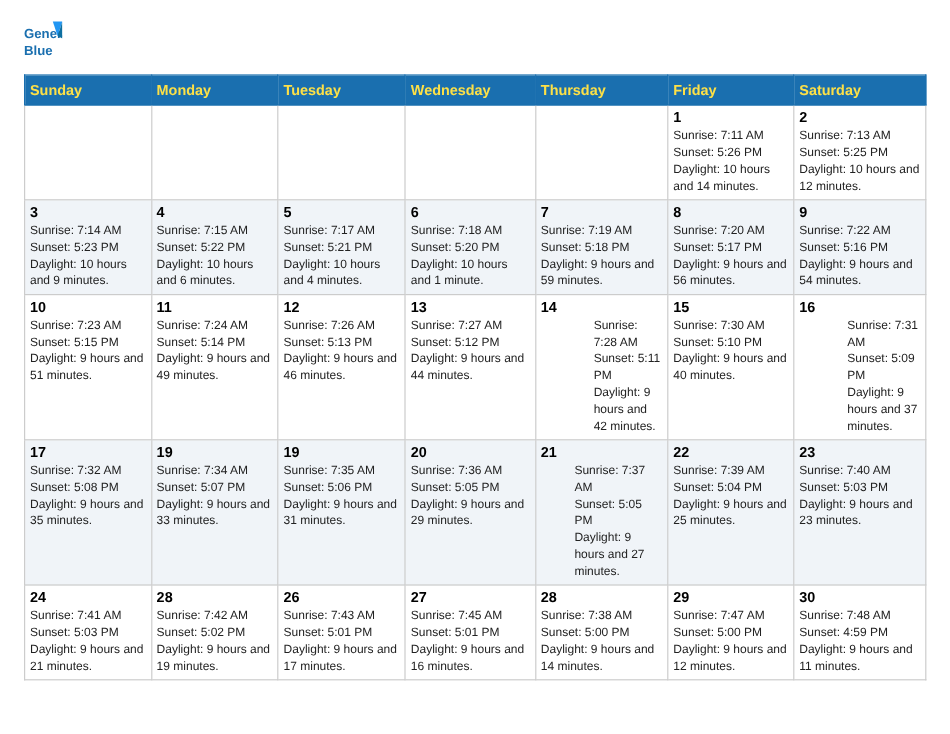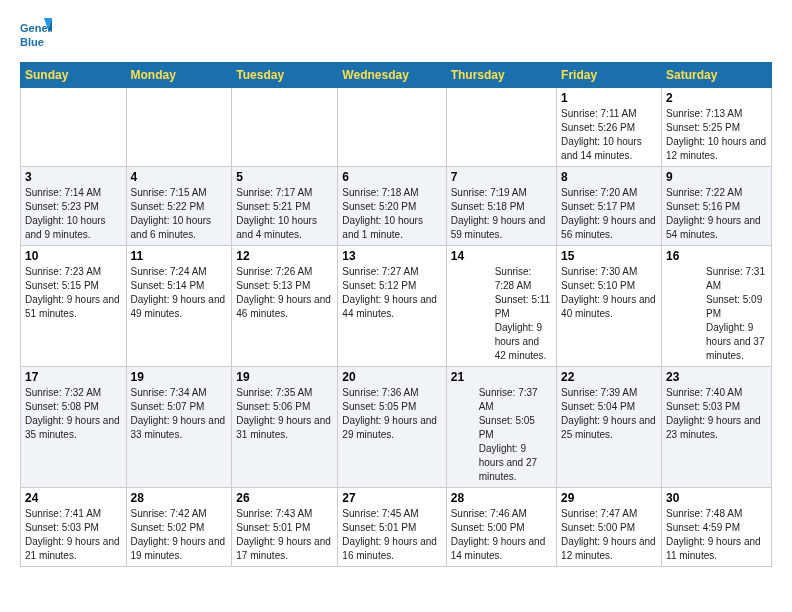--- a/index.html
+++ b/index.html
@@ -286,21 +286,21 @@
 Daylight: 9 hours and 17 minutes.</div>
           </td>
           <td>
             <span class="day-num">27</span>
             <div class="day-info" style="white-space: pre-line;">Sunrise: 7:45 AM
 Sunset: 5:01 PM
 Daylight: 9 hours and 16 minutes.</div>
           </td>
           <td>
             <span class="day-num">28</span>
-            <div class="day-info" style="white-space: pre-line;">Sunrise: 7:46 AM
+            <div class="day-info" style="white-space: pre-line;">Sunrise: 7:38 AM
 Sunset: 5:00 PM
 Daylight: 9 hours and 14 minutes.</div>
           </td>
           <td>
             <span class="day-num">29</span>
             <div class="day-info" style="white-space: pre-line;">Sunrise: 7:47 AM
 Sunset: 5:00 PM
 Daylight: 9 hours and 12 minutes.</div>
           </td>
           <td>

